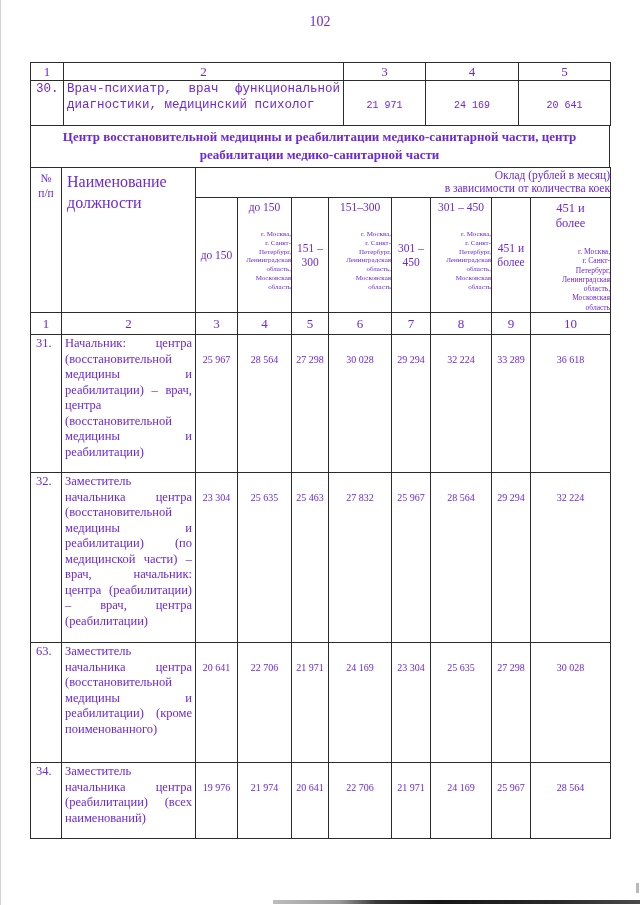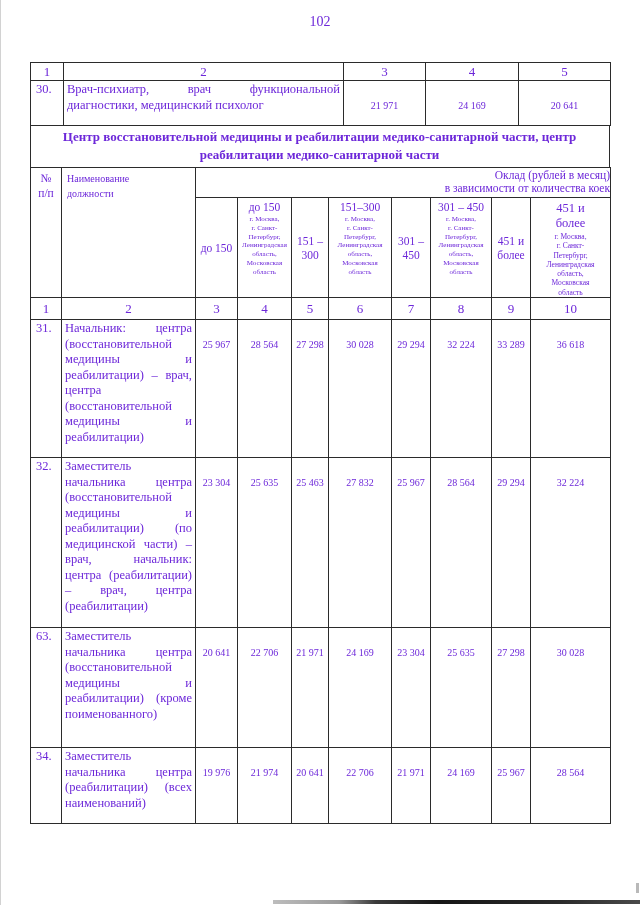--- a/index.html
+++ b/index.html
@@ -49,21 +49,21 @@
     line-height: 15.5px;
     text-align: justify;
     padding: 1px 3px 12px 3px;
   }
   td.valcell {
     font-size: 10px;
     text-align: center;
     padding-top: 19px;
     white-space: nowrap;
   }
-  .t1 .datarow { height: 33px; }
+  .t1 .datarow { height: 33px; font-family: Liberation Mono, monospace; }
   
   .banner {
     margin-left: 30px;
     margin-top: -1px;
     width: 580px;
     box-sizing: border-box;
     border: 1px solid #2b2b2b;
     font-size: 13px;
     font-weight: bold;
     text-align: center;
@@ -75,22 +75,22 @@
   .pre { white-space: pre-line; }
   .hrowA { height: 30px; }
   .hrowB { height: 92px; }
   td.hnum {
     font-size: 11.5px;
     line-height: 15px;
     text-align: center;
     padding-top: 3px;
   }
   td.hname {
-    font-size: 10px;
-    line-height: 15px;
+    font-size: 16px;
+    line-height: 21px;
     text-align: left;
     padding: 3px 2px 0 5px;
   }
   td.hsalary {
     font-size: 11.5px;
     line-height: 13px;
     text-align: right;
     padding-top: 1px;
   }
   td.bed {
@@ -104,22 +104,22 @@
     padding-top: 3px;
   }
   .bedmain {
     font-size: 11.5px;
     line-height: 13px;
     text-align: center;
   }
   .regions {
     font-size: 7px;
     line-height: 8.8px;
-    text-align: center;
-    margin-top: 1px;
+    text-align: right;
+    margin-top: 16px;
   }
   td.bedr.big .bedmain { font-size: 12.5px; line-height: 15px; }
   td.bedr.big .regions { font-size: 7.5px; line-height: 9.3px; }
   .colnum2 td {
     height: 21px;
     text-align: center;
     font-size: 13px;
     vertical-align: middle;
   }
   .r31 { height: 137px; }

